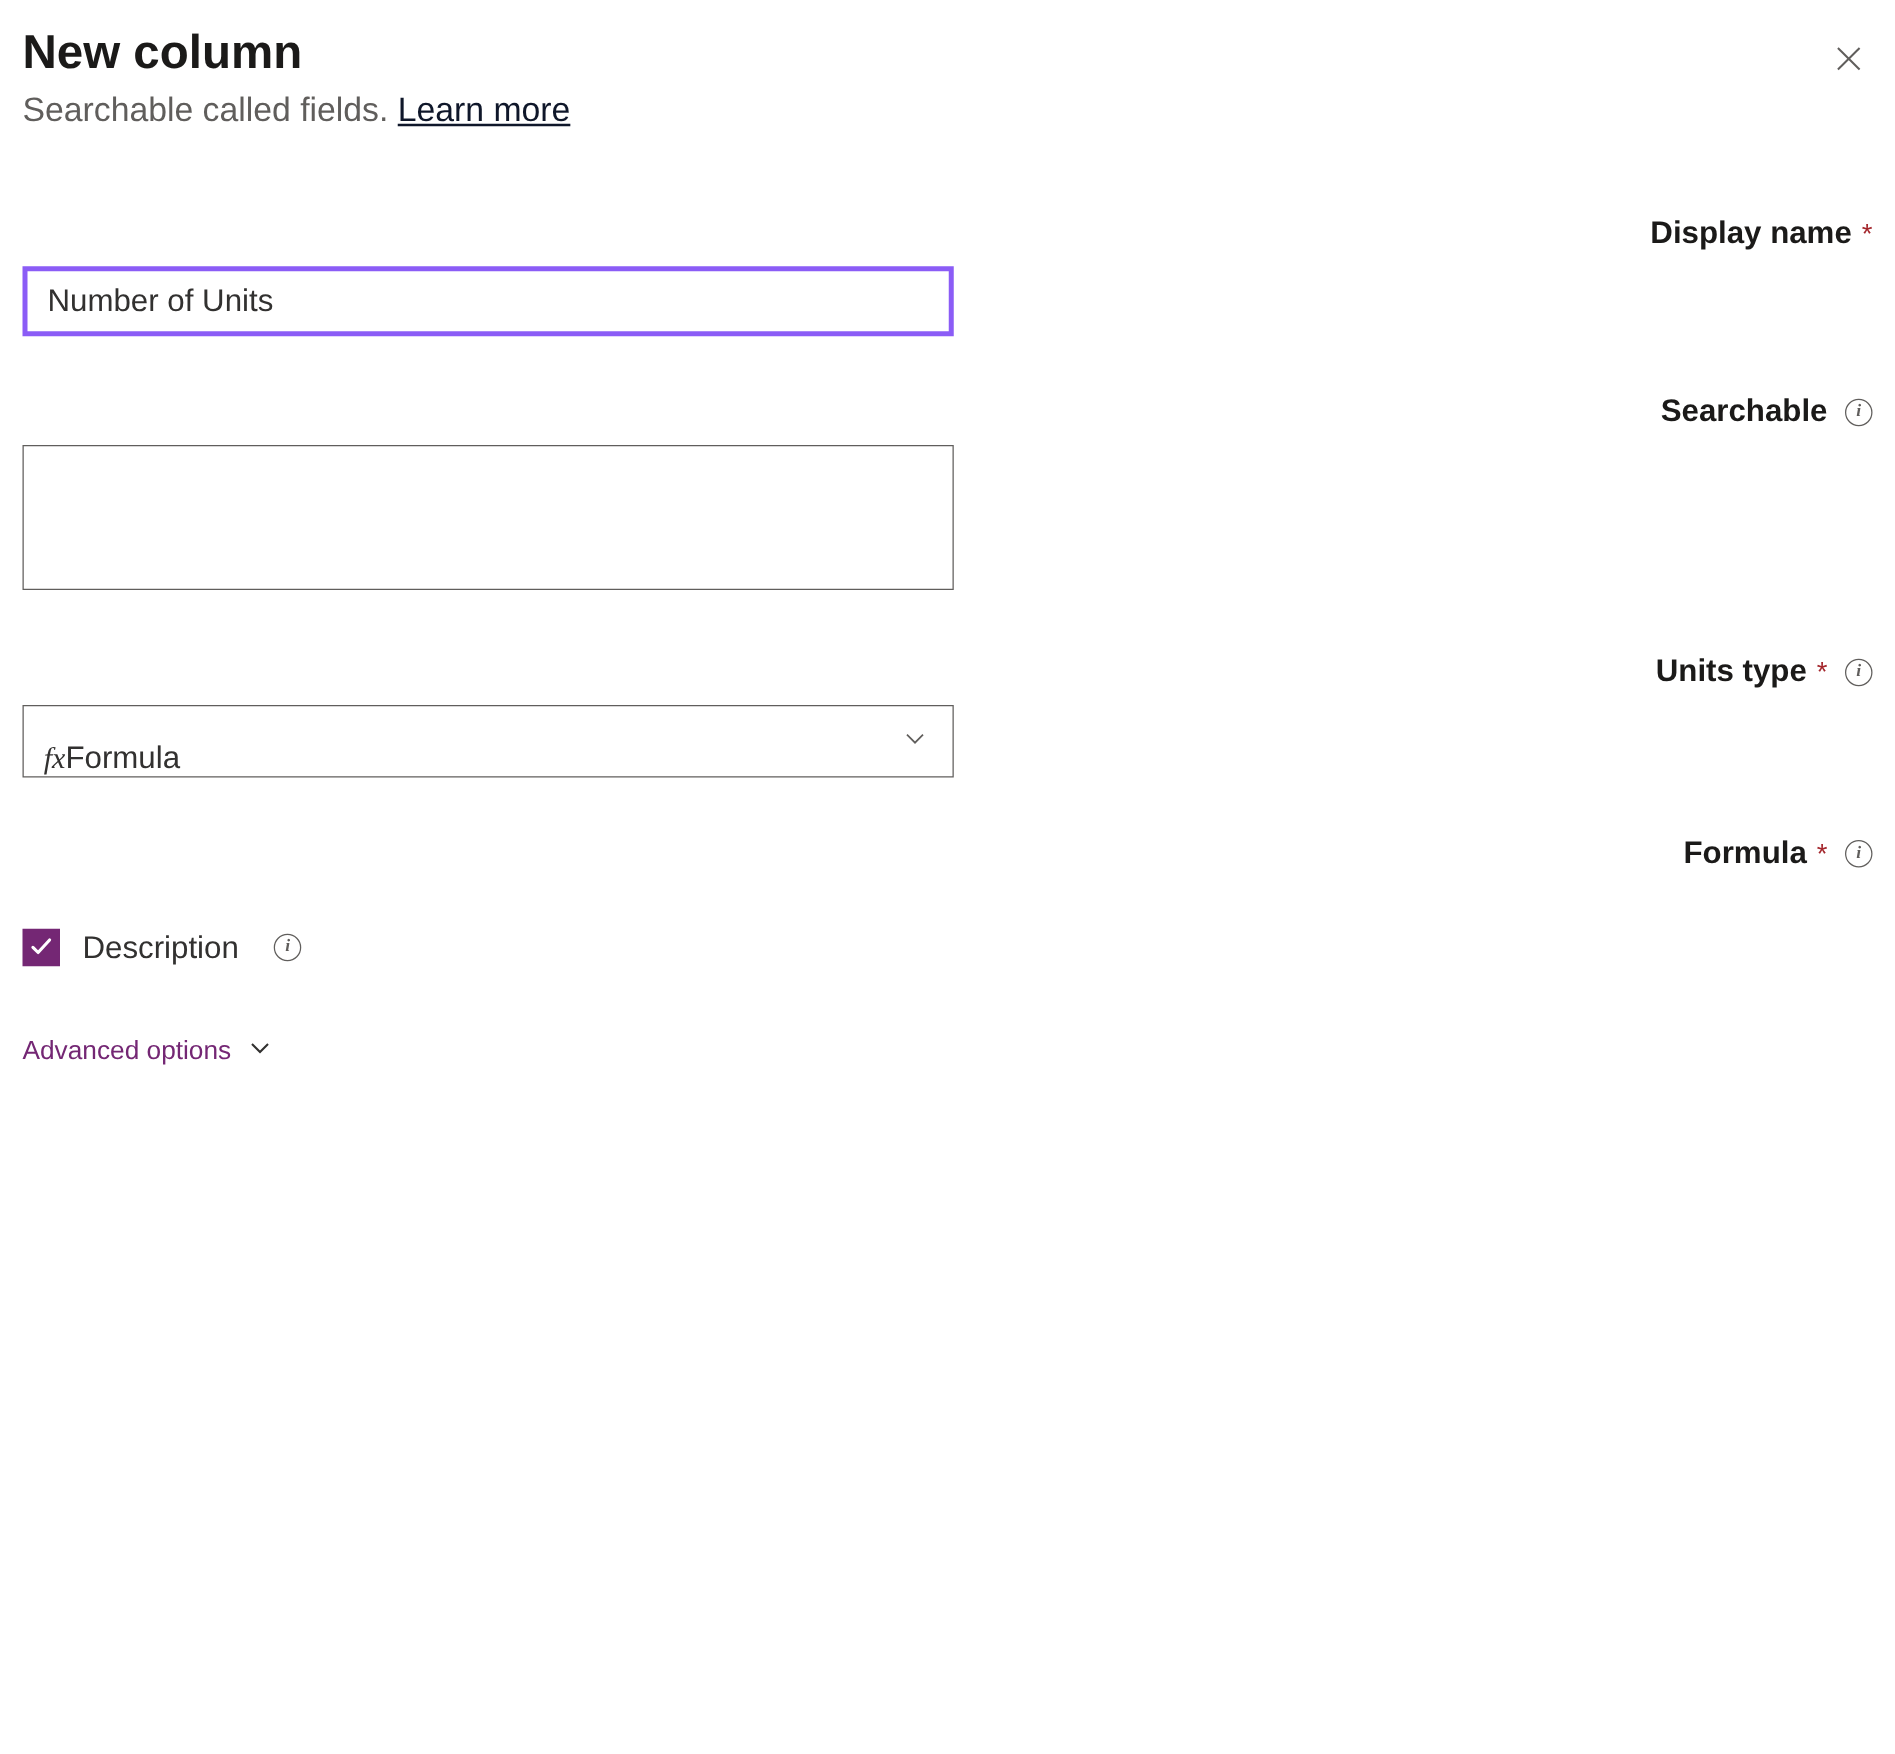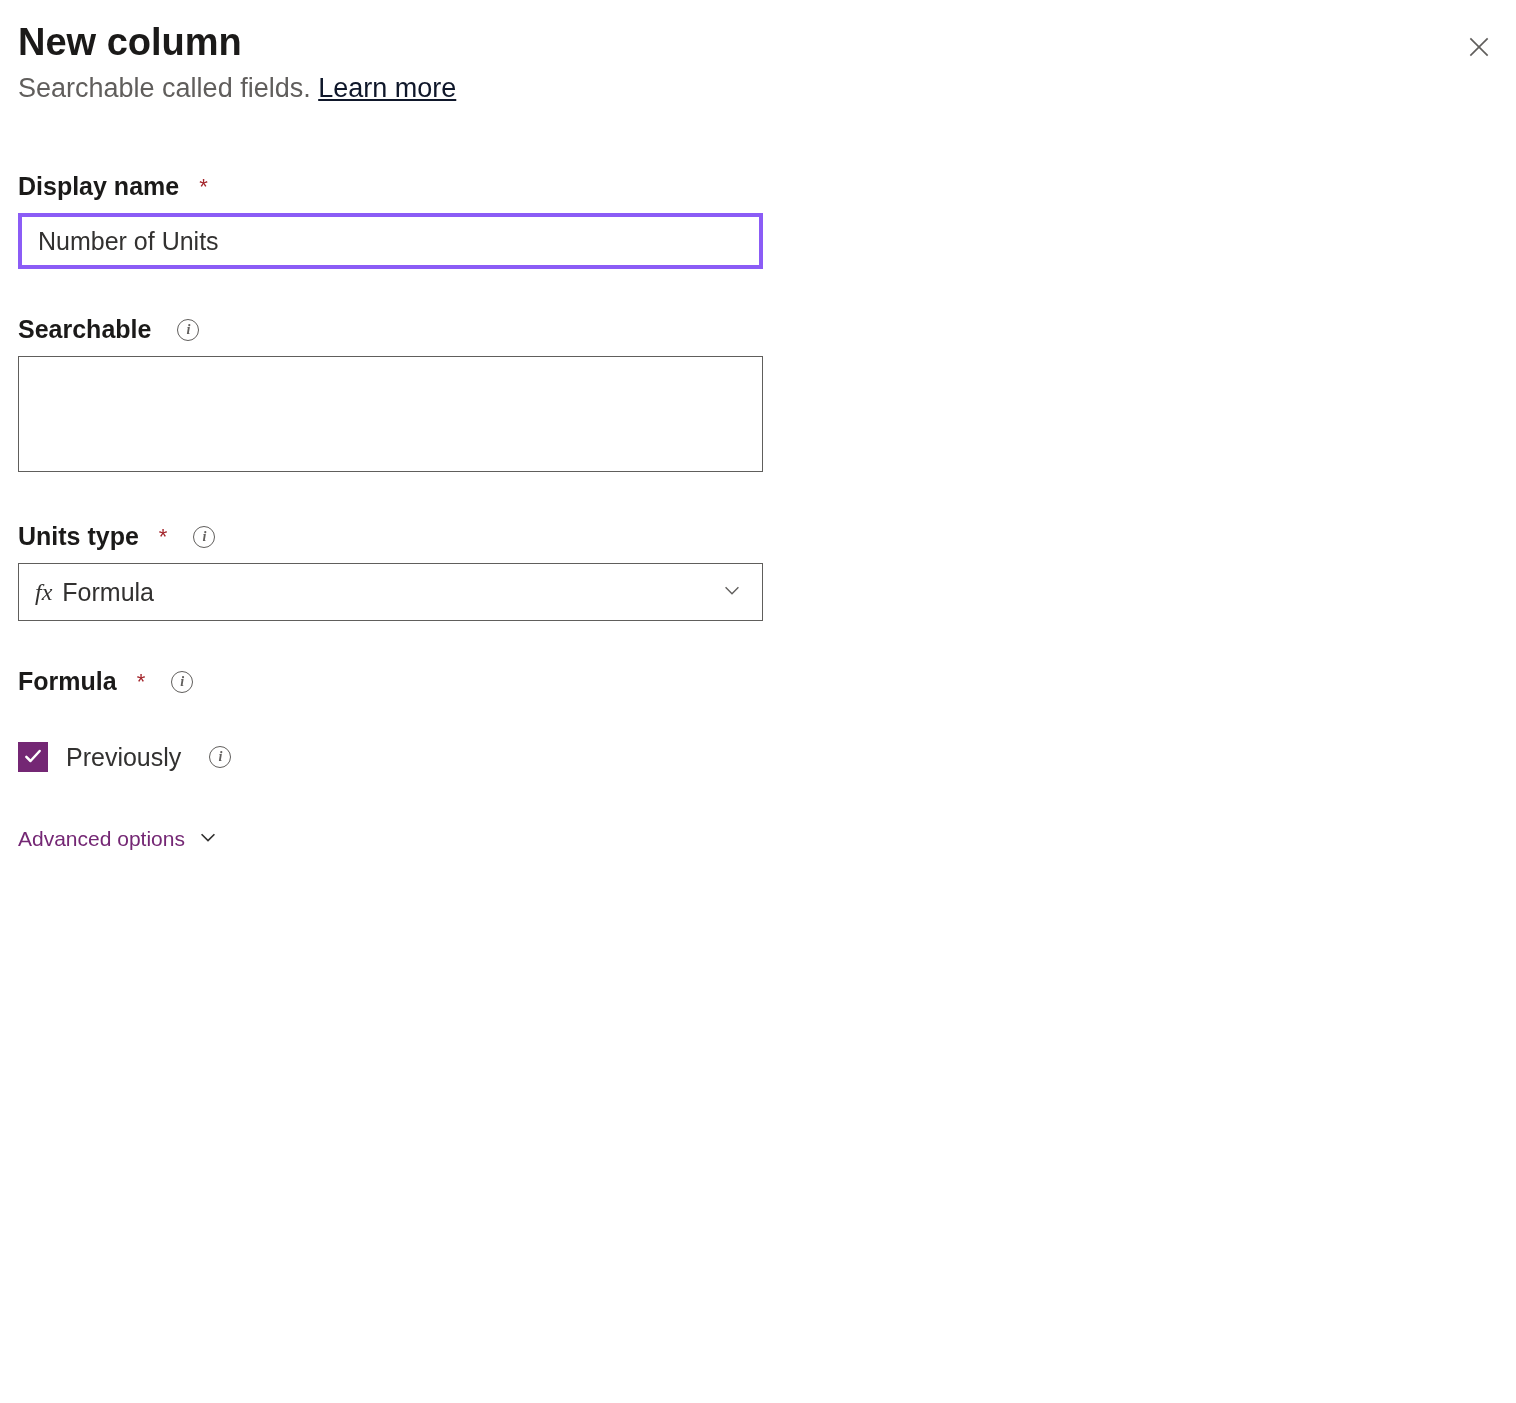--- a/index.html
+++ b/index.html
@@ -50,22 +50,23 @@
       color: #0f172a;
       text-decoration: underline;
       cursor: pointer;
     }
     .form-group {
       margin-bottom: 46px;
     }
     .label-row {
       display: flex;
       align-items: center;
-      gap: 16px;
+      gap: 4px;
       margin-bottom: 12px;
+      justify-content: flex-end;
     }
     .field-label {
       font-size: 25px;
       font-weight: 600;
       color: #1b1a19;
     }
     .required {
       color: #a4262c;
       font-size: 22px;
       margin-left: 4px;
@@ -115,23 +116,22 @@
     .select-input {
       width: 100%;
       height: 58px;
       border: 1px solid #605e5c;
       padding: 0 48px 0 16px;
       font-size: 25px;
       font-family: inherit;
       color: #323130;
       background: #fff;
       display: flex;
-      align-items: center;
-      cursor: pointer;
-      gap: 10px;
+      align-items: flex-end;
+      cursor: pointer;
     }
     .fx-icon {
       font-style: italic;
       font-family: Georgia, 'Times New Roman', serif;
       font-size: 24px;
       color: #323130;
     }
     .chevron-down {
       position: absolute;
       right: 20px;
@@ -270,21 +270,21 @@
 </div>
 
 <div class="checkbox-row">
   <button class="checkbox">
     <span>
       <svg viewBox="0 0 24 24" fill="none" stroke="#ffffff" stroke-width="3" stroke-linecap="round" stroke-linejoin="round">
         <polyline points="4 13 9 18 20 6"></polyline>
       </svg>
     </span>
   </button>
-  <span class="checkbox-label">Previously</span>
+  <span class="checkbox-label">Description</span>
   <span class="info-icon">i</span>
 </div>
 
 <div class="advanced-row">
   <span class="advanced-label">Advanced options</span>
   <span class="advanced-chevron">
     <svg viewBox="0 0 24 24" fill="none" stroke="#323130" stroke-width="1.8">
       <polyline points="5 9 12 16 19 9"></polyline>
     </svg>
   </span>

